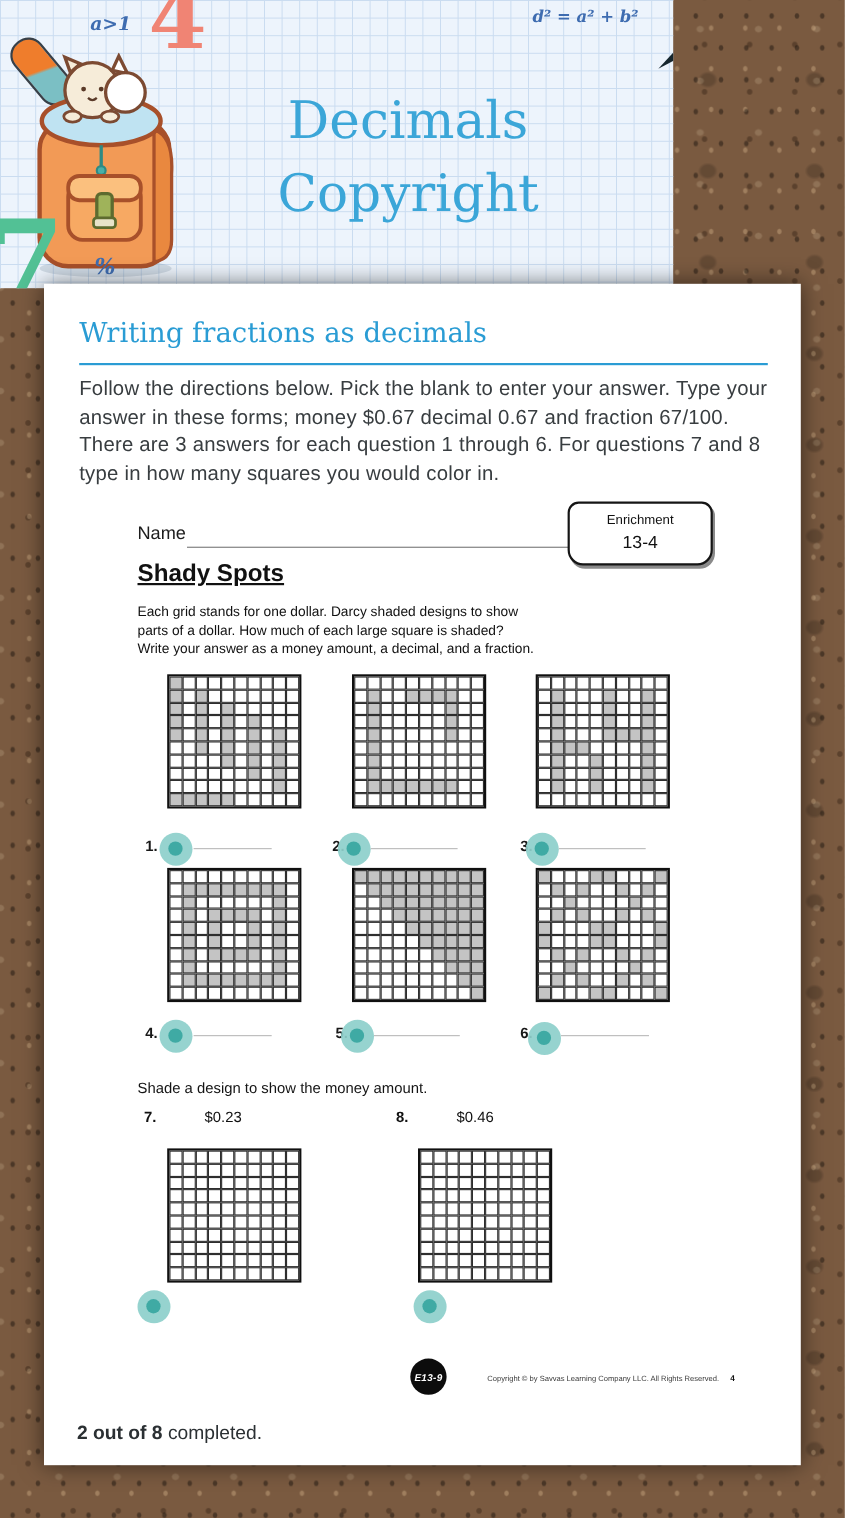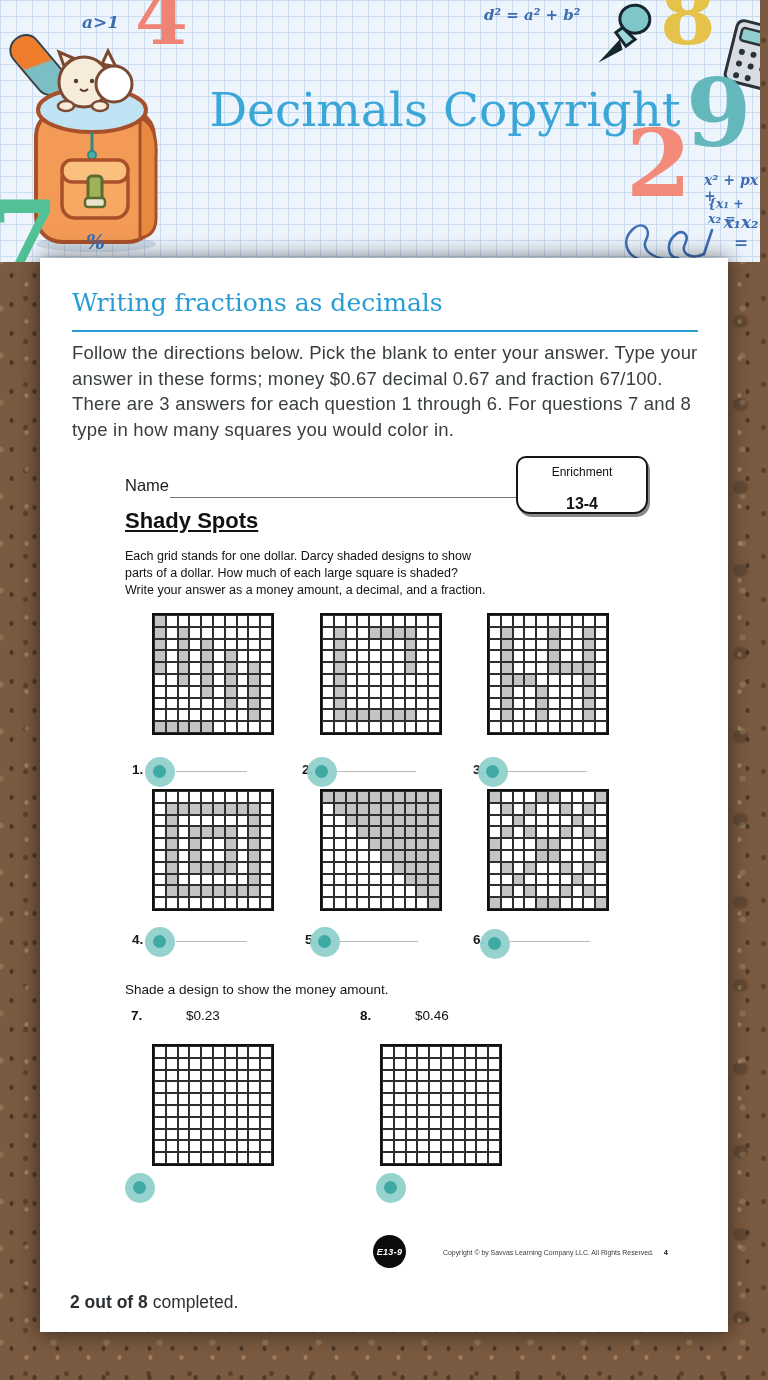--- a/index.html
+++ b/index.html
@@ -11,21 +11,21 @@
       radial-gradient(rgba(0,0,0,.38) 1.5px, transparent 2.5px),
       radial-gradient(rgba(255,221,173,.28) 1.5px, transparent 2.5px),
       radial-gradient(rgba(20,8,0,.3) 2px, transparent 3px),
       radial-gradient(rgba(255,236,200,.16) 2.5px, transparent 4px),
       radial-gradient(rgba(0,0,0,.18) 6px, transparent 9px);
     background-size:23px 29px,31px 37px,41px 43px,53px 47px,97px 83px;
     background-position:0 0,11px 7px,5px 19px,27px 3px,13px 31px;
   }
   
   .header{
-    position:absolute;left:0;top:0;width:760px;height:262px;overflow:hidden;
+    position:absolute;left:0;top:0;width:612px;height:262px;overflow:hidden;
     background-color:#edf4fc;
     background-image:
       linear-gradient(#cadcf0 1px, transparent 1px),
       linear-gradient(90deg,#cadcf0 1px, transparent 1px);
     background-size:16px 16px;
   }
   .hero-title{
     position:absolute;left:150px;right:20px;top:76px;text-align:center;
     font-family:"DejaVu Serif","Liberation Serif",serif;
     font-size:47px;line-height:67px;color:#3ba6d8;font-weight:400;
@@ -55,21 +55,21 @@
   
   .ws{position:absolute;left:0;top:0;width:688px;height:1074px;color:#111;}
   .name-label{position:absolute;left:85px;top:218px;font-size:16.5px;color:#1c1c1c;}
   .name-line{position:absolute;left:130px;top:239px;width:428px;border-top:1.5px solid #777;}
   .badge{
     position:absolute;left:476px;top:198px;width:128px;height:54px;background:#fff;
     border:2.5px solid #151515;border-radius:10px 10px 14px 14px;
     box-shadow:2px 3px 0 #8a8a8a;text-align:center;
   }
   .badge-top{font-size:12px;margin-top:7px;}
-  .badge-num{font-size:16px;font-weight:700;margin-top:16px;}
+  .badge-num{font-size:16px;font-weight:400;margin-top:6px;}
   .ws-title{position:absolute;left:85px;top:250px;font-size:22px;font-weight:700;text-decoration:underline;}
   .ws-intro{position:absolute;left:85px;top:290px;font-size:12.5px;line-height:17px;white-space:nowrap;}
   
   .grid{
     position:absolute;width:118px;height:118px;border:2px solid #101010;background:#fff;
     display:grid;grid-template-columns:repeat(10,1fr);grid-template-rows:repeat(10,1fr);
   }
   .grid .cell{border:1px solid #2e2e2e;}
   .grid .cell.shaded{background:#c4c4c4;}
   

